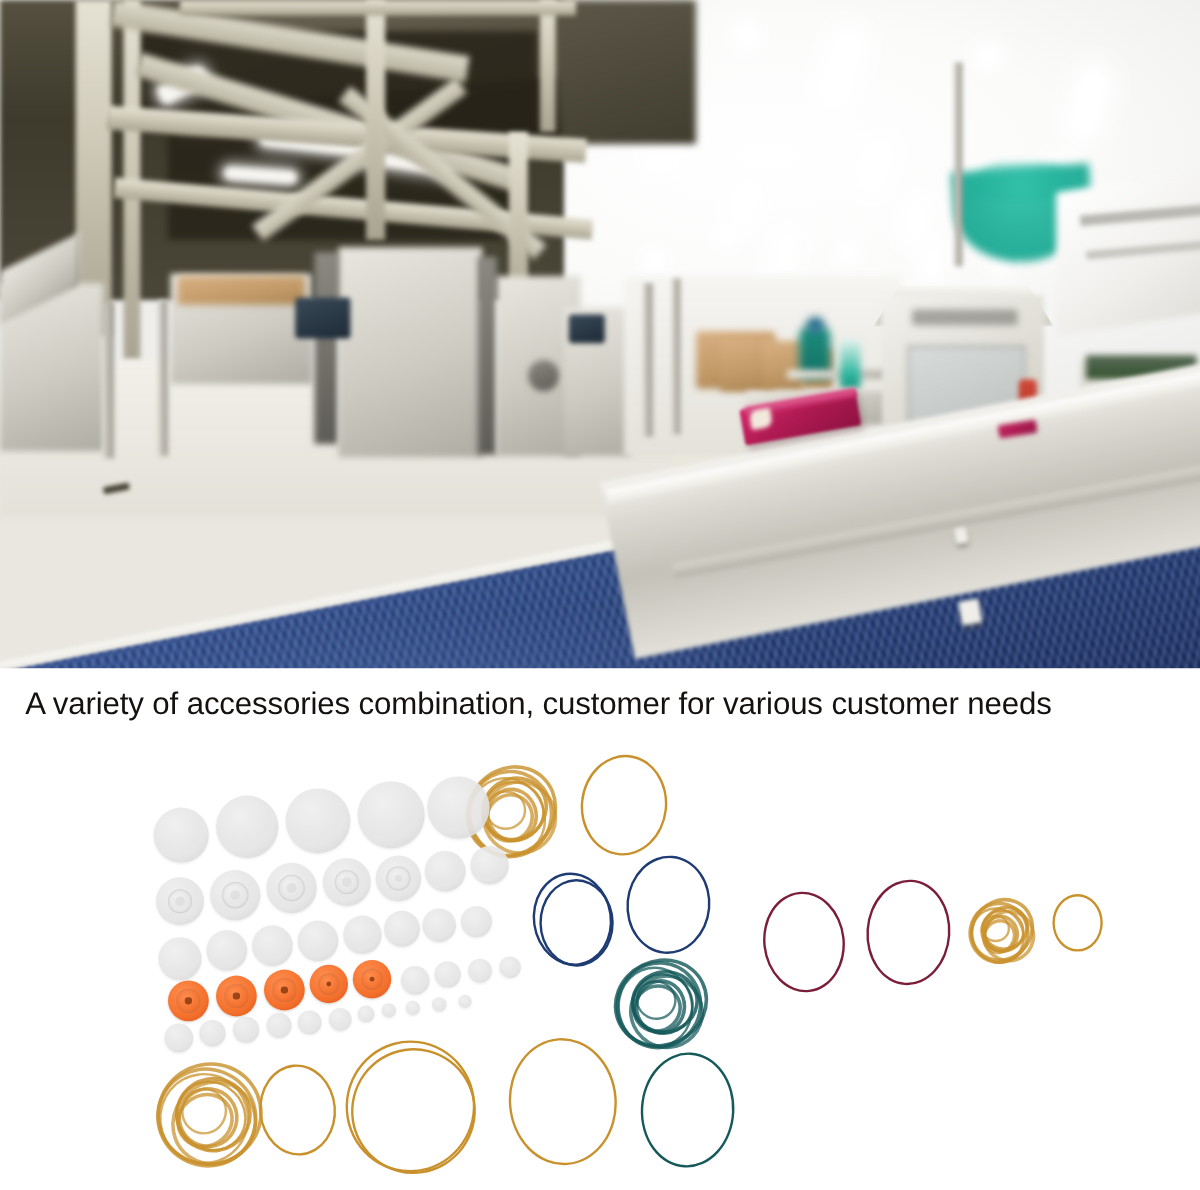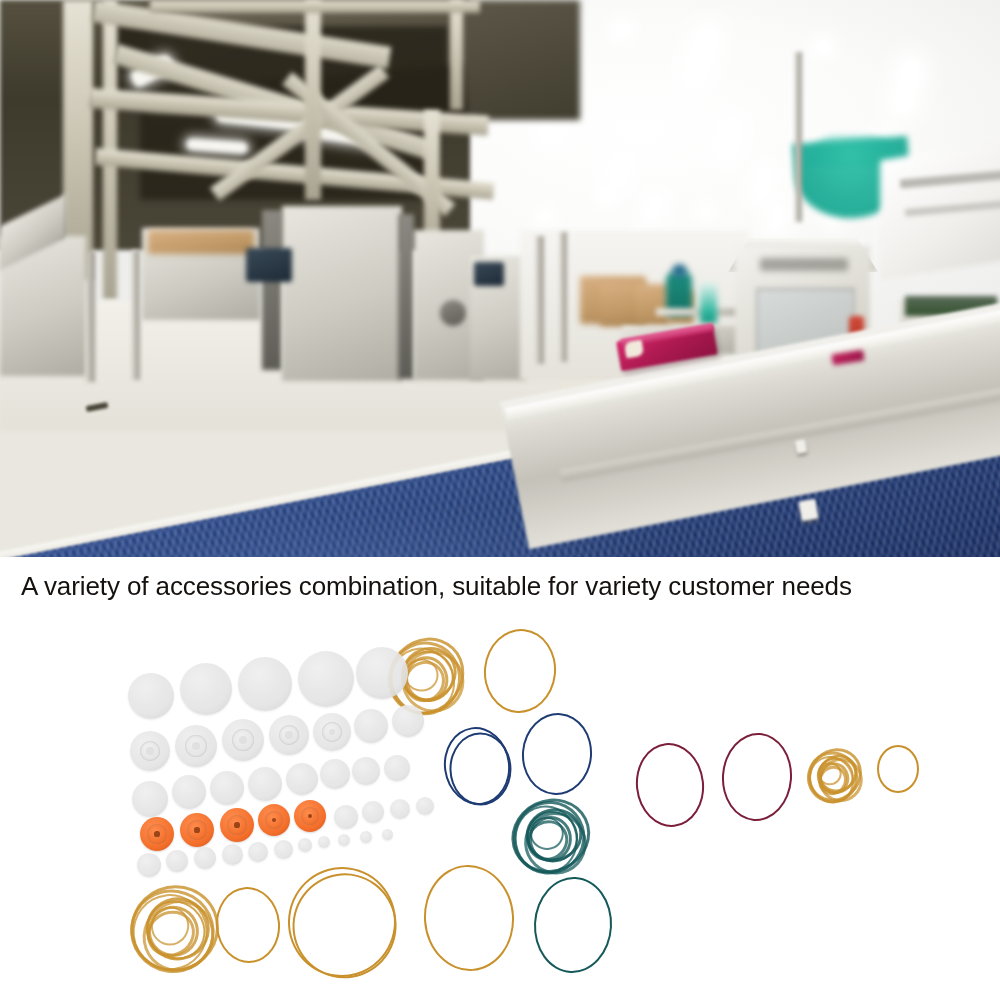--- a/index.html
+++ b/index.html
@@ -268,21 +268,21 @@
     <div class="conv-clip" style="left:796px;top:440px;width:10px;height:13px;transform:rotate(-10deg);"></div>
     <div class="conv-clip" style="left:86px;top:404px;width:22px;height:6px;background:#4a4638;transform:rotate(-11deg);box-shadow:none;"></div>
 
     <div class="pinkbox"></div>
     <div class="pinkbox-top"></div>
     <div class="pinkbox-lbl"></div>
     <div class="pinkbox-far"></div>
   </div>
 
   <div id="caption">
-    <span>A variety of accessories combination, suitable for variety customer needs</span>
+    <span>A variety of accessories combination, customer for various customer needs</span>
   </div>
 
   <div id="product">
       <div class="band" style="left: 388px; top: 20px; width: 78px; height: 86px; transform: rotate(-12deg);">
         <div style="position: absolute; left: 17.62px; top: 21.8px; width: 32.76px; height: 34.4px; border: 2.6px solid rgb(201, 145, 44); border-radius: 50%; box-sizing: border-box; opacity: 0.72; transform: rotate(-80deg);"></div>
         <div style="position: absolute; left: 15.085px; top: 25.962px; width: 41.83px; height: 40.076px; border: 3.1px solid rgb(201, 145, 44); border-radius: 50%; box-sizing: border-box; opacity: 0.75; transform: rotate(-43deg);"></div>
         <div style="position: absolute; left: 16.55px; top: 21.124px; width: 42.9px; height: 45.752px; border: 3.6px solid rgb(201, 145, 44); border-radius: 50%; box-sizing: border-box; opacity: 0.78; transform: rotate(-6deg);"></div>
         <div style="position: absolute; left: 14.015px; top: 16.286px; width: 51.97px; height: 51.428px; border: 2.6px solid rgb(201, 145, 44); border-radius: 50%; box-sizing: border-box; opacity: 0.81; transform: rotate(31deg);"></div>
         <div style="position: absolute; left: 15.48px; top: 11.448px; width: 53.04px; height: 57.104px; border: 3.1px solid rgb(201, 145, 44); border-radius: 50%; box-sizing: border-box; opacity: 0.84; transform: rotate(68deg);"></div>
         <div style="position: absolute; left: 12.945px; top: 15.61px; width: 62.11px; height: 62.78px; border: 3.6px solid rgb(201, 145, 44); border-radius: 50%; box-sizing: border-box; opacity: 0.72; transform: rotate(-55deg);"></div>

